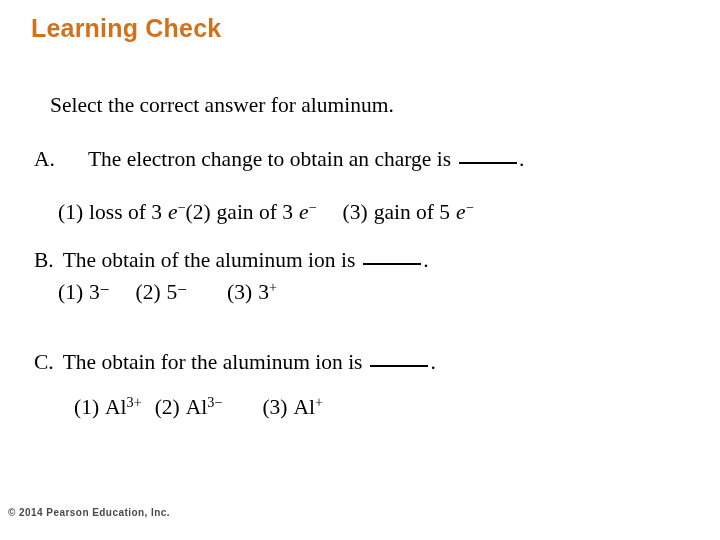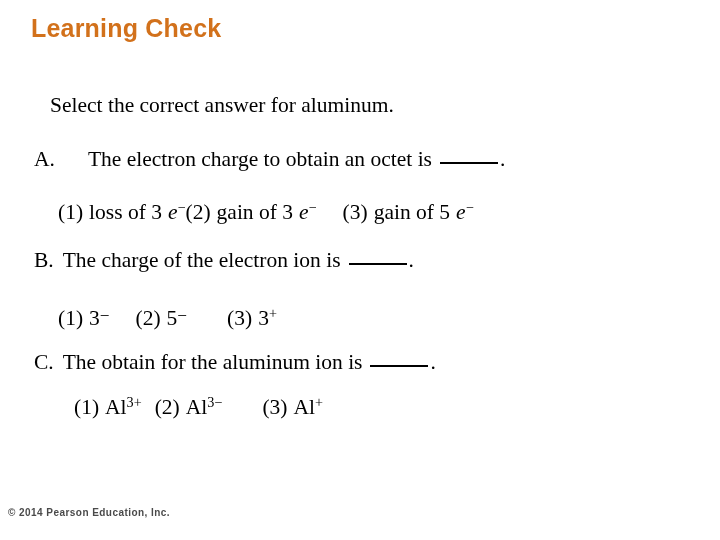--- a/index.html
+++ b/index.html
@@ -107,21 +107,21 @@
   .sp-1 { display: inline-block; width: 6px; }
   .sp-2 { display: inline-block; width: 13px; }
   .sp-3 { display: inline-block; width: 26px; }
   .sp-4 { display: inline-block; width: 40px; }
 
   
   .row-stem  { position: absolute; left: 0;  top: 0px;   }
   .row-a     { position: absolute; left: 0;  top: 54px;  }
   .row-a-opt { position: absolute; left: 0;  top: 107px; }
   .row-b     { position: absolute; left: 0;  top: 155px; }
-  .row-b-opt { position: absolute; left: 0;  top: 213px; }
+  .row-b-opt { position: absolute; left: 0;  top: 187px; }
   .row-c     { position: absolute; left: 0;  top: 257px; }
   .row-c-opt { position: absolute; left: 16px;  top: 302px; }
 
   
   .footer {
     position: absolute;
     left: 8px;
     top: 508px;
     font-family: "Liberation Sans", "DejaVu Sans", sans-serif;
     font-weight: bold;
@@ -137,29 +137,29 @@
 
 <div class="slide">
 
   <div class="slide-title">Learning Check</div>
 
   <div class="body-block">
 
     <div class="stem row-stem">Select the correct answer for aluminum.</div>
 
     <div class="q-row row-a">
-      <span class="q-label">A.</span><span class="gap-wide"></span><span>The electron charge to obtain an octet is</span><span class="sp-1"></span><span class="blank"></span><span>.</span>
+      <span class="q-label">A.</span><span class="gap-wide"></span><span>The electron change to obtain an charge is</span><span class="sp-1"></span><span class="blank"></span><span>.</span>
     </div>
 
     <div class="opts-row row-a-opt">
       <span><span>(1)</span><span class="sp-1"></span><span>loss of 3</span><span class="sp-1"></span><span class="ital-e">e</span><sup>−</sup></span><span><span>(2)</span><span class="sp-1"></span><span>gain of 3</span><span class="sp-1"></span><span class="ital-e">e</span><sup>−</sup></span><span class="sp-3"></span><span><span>(3)</span><span class="sp-1"></span><span>gain of 5</span><span class="sp-1"></span><span class="ital-e">e</span><sup>−</sup></span>
     </div>
 
     <div class="q-row row-b">
-      <span class="q-label">B.</span><span class="gap-small"></span><span>The charge of the electron ion is</span><span class="sp-1"></span><span class="blank"></span><span>.</span>
+      <span class="q-label">B.</span><span class="gap-small"></span><span>The obtain of the aluminum ion is</span><span class="sp-1"></span><span class="blank"></span><span>.</span>
     </div>
 
     <div class="opts-row row-b-opt">
       <span><span>(1)</span><span class="sp-1"></span><span>3</span><span class="charge-sign">−</span></span><span class="sp-3"></span><span><span>(2)</span><span class="sp-1"></span><span>5</span><span class="charge-sign">−</span></span><span class="sp-4"></span><span><span>(3)</span><span class="sp-1"></span><span>3</span><sup>+</sup></span>
     </div>
 
     <div class="q-row row-c">
       <span class="q-label">C.</span><span class="gap-small"></span><span>The obtain for the aluminum ion is</span><span class="sp-1"></span><span class="blank"></span><span>.</span>
     </div>
 

